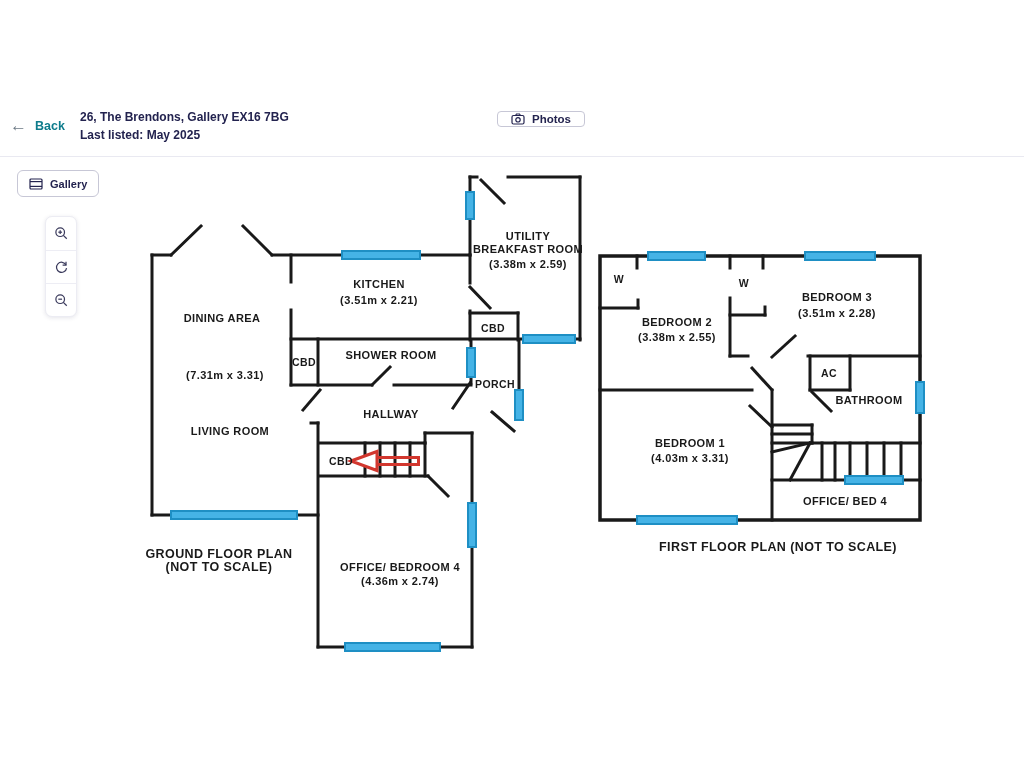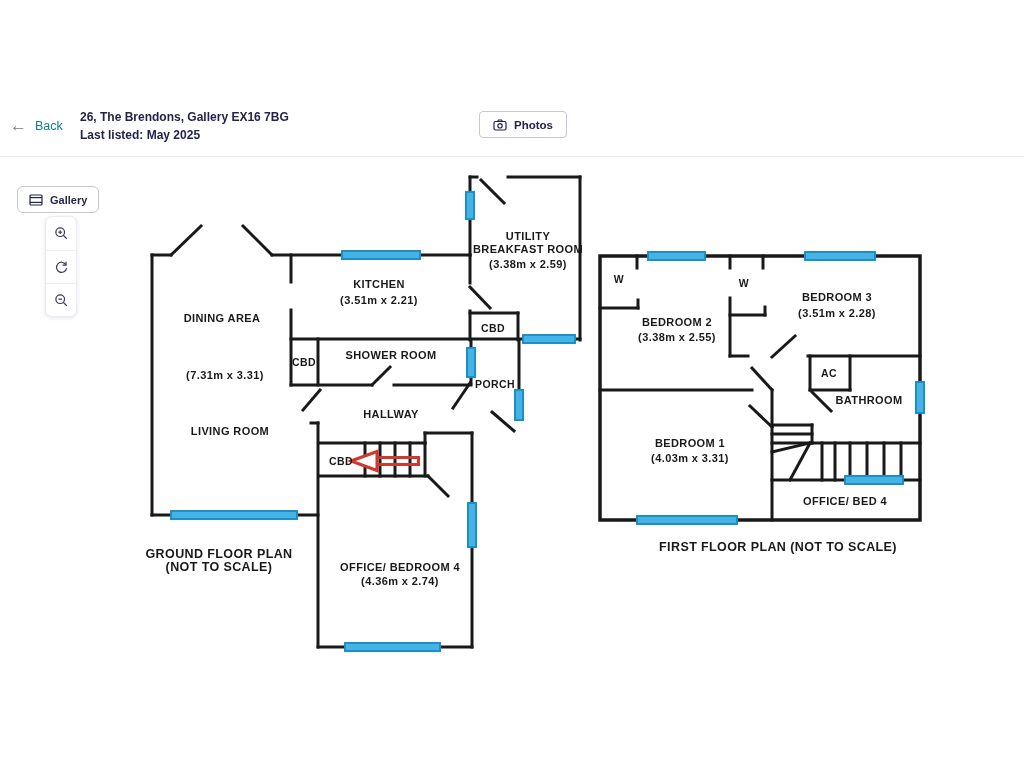--- a/index.html
+++ b/index.html
@@ -2,30 +2,30 @@
 <html><head>
 <meta charset="utf-8">
 <style>
   html,body{margin:0;padding:0;background:#fff;}
   body{width:1024px;height:768px;position:relative;overflow:hidden;
        font-family:"Liberation Sans",sans-serif;-webkit-font-smoothing:antialiased;}
   .header{position:absolute;top:0;left:0;width:1024px;height:156px;background:#fff;
           border-bottom:1px solid #e9e9f1;z-index:3;}
   .back{position:absolute;left:10px;top:117px;display:flex;align-items:center;gap:8px;cursor:pointer;}
   .back .arrow{color:#6d7a85;font-size:17px;line-height:17px;}
-  .back .lbl{color:#0e7c8c;font-size:12.5px;font-weight:400;}
+  .back .lbl{color:#0e7c8c;font-size:12.5px;font-weight:700;}
   .addr{position:absolute;left:80px;top:109px;}
   .addr .l1{color:#23234f;font-size:12px;font-weight:700;line-height:17px;}
   .addr .l2{color:#23234f;font-size:12px;font-weight:600;line-height:18px;}
   .btn{display:flex;align-items:center;gap:7px;background:#fff;border:1px solid #c7c7d6;
        color:#23234f;font-weight:700;cursor:pointer;font-family:"Liberation Sans",sans-serif;}
-  .photos-btn{position:absolute;left:479px;top:111px;height:27px;padding:0 13px;
+  .photos-btn{position:absolute;left:497px;top:111px;height:16px;padding:0 13px;
        border-radius:4px;font-size:11.5px;}
   .gallery-btn{position:absolute;left:17px;top:170px;height:27px;padding:4px 11px;
-       border-radius:6px;font-size:11px;z-index:4;margin-top:16px;}
+       border-radius:6px;font-size:11px;z-index:4;}
   .zoom-toolbar{position:absolute;left:45px;top:216px;width:30px;background:#fff;
        border:1px solid #ececf3;border-radius:7px;box-shadow:0 1px 4px rgba(40,40,80,.12);
        z-index:4;display:flex;flex-direction:column;}
   .tool-btn{width:30px;height:33px;display:flex;align-items:center;justify-content:center;
        background:transparent;border:none;cursor:pointer;}
   .tool-btn + .tool-btn{border-top:1px solid #ededf4;}
   svg.plan{position:absolute;left:0;top:0;z-index:1;}
   svg.plan text{font-family:"Liberation Sans",sans-serif;font-weight:700;fill:#191919;
        letter-spacing:.4px;}
   .room-t{font-size:11px;}

